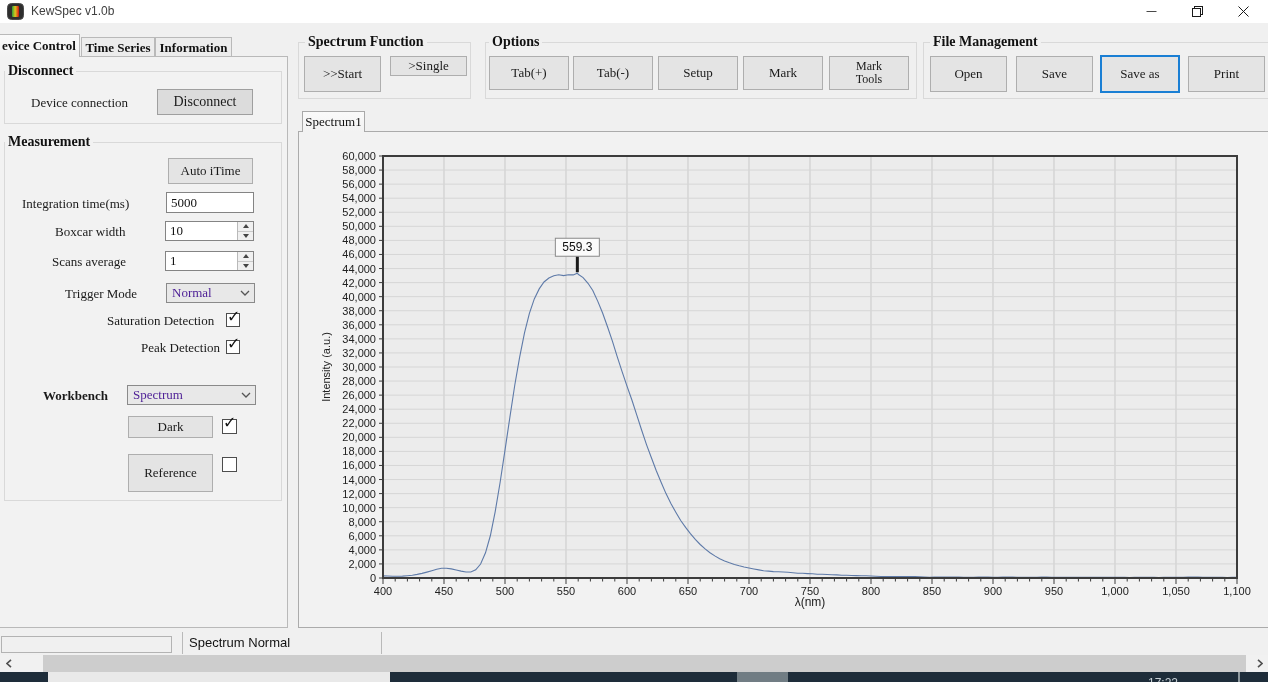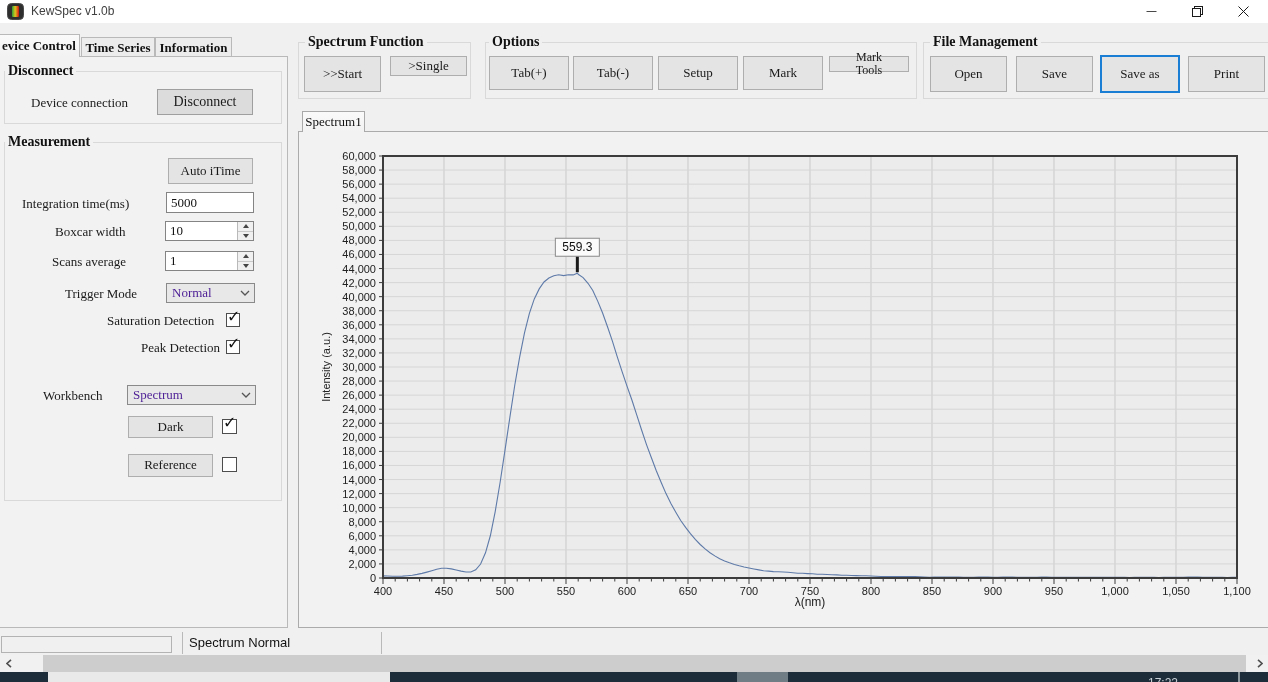--- a/index.html
+++ b/index.html
@@ -180,51 +180,51 @@
     <div class="label" style="left:118px; top:256px;">Saturation Detection</div>
     <div class="checkbox" style="left:237px; top:256px;">
       <span class="mark">✓</span>
     </div>
 
     <div class="label" style="left:152px; top:283px;">Peak Detection</div>
     <div class="checkbox" style="left:237px; top:283px;">
       <span class="mark">✓</span>
     </div>
 
-    <div class="label" style="left:54px; top:331px;">Workbench</div>
+    <div class="label" style="left:54px; top:331px;font-weight:bold;">Workbench</div>
     <div class="combo" style="left:138px; top:328px; width:129px; height:20px;">
       <span class="val">Spectrum</span>
       <svg class="chev" width="10" height="6" viewBox="0 0 10 6">
         <polyline points="1,1 5,5 9,1" fill="none" stroke="#555" stroke-width="1.3"></polyline>
       </svg>
     </div>
 
     <div class="btn" style="left:139px; top:359px; width:85px; height:22px;">Dark</div>
     <div class="checkbox" style="left:233px; top:362px; width:15px; height:15px;">
       <span class="mark">✓</span>
     </div>
 
-    <div class="btn" style="left:139px; top:397px; width:85px; height:23px;">Reference</div>
+    <div class="btn" style="left:139px; top:397px; width:85px; height:38px;">Reference</div>
     <div class="checkbox" style="left:233px; top:400px; width:15px; height:15px;"></div>
   </div>
 
   <div class="groupbox" style="left:298px; top:42px; width:173px; height:57px;">
     <div class="gb-title" style="left:6px;">Spectrum Function</div>
   </div>
   <div class="btn" style="left:304px; top:56px; width:77px; height:36px;">&gt;&gt;Start</div>
   <div class="btn" style="left:390px; top:56px; width:77px; height:20px;">&gt;Single</div>
 
   <div class="groupbox" style="left:485px; top:42px; width:432px; height:57px;">
     <div class="gb-title" style="left:3px;">Options</div>
   </div>
   <div class="btn" style="left:489px;  top:56px; width:80px; height:34px;">Tab(+)</div>
   <div class="btn" style="left:573px;  top:56px; width:80px; height:34px;">Tab(-)</div>
   <div class="btn" style="left:658px;  top:56px; width:80px; height:34px;">Setup</div>
   <div class="btn" style="left:743px;  top:56px; width:80px; height:34px;">Mark</div>
-  <div class="btn" style="left:829px; top:56px; width:80px; height:16px; font-size:12px; padding:7px 14px; white-space:normal;">Mark Tools</div>
+  <div class="btn" style="left:829px; top:56px; width:80px; height:16px; font-size:12px; padding:16px 14px; white-space:normal;">Mark Tools</div>
 
   <div class="groupbox" style="left:923px; top:42px; width:352px; height:57px;">
     <div class="gb-title" style="left:6px;">File Management</div>
   </div>
   <div class="btn" style="left:930px;  top:56px; width:77px; height:36px;">Open</div>
   <div class="btn" style="left:1016px; top:56px; width:77px; height:36px;">Save</div>
   <div class="btn" style="left:1100px; top:55px; width:80px; height:38px; border:2px solid #1a7fd4;">Save as</div>
   <div class="btn" style="left:1188px; top:56px; width:77px; height:36px;">Print</div>
 
   <div class="spectrum-tab">

